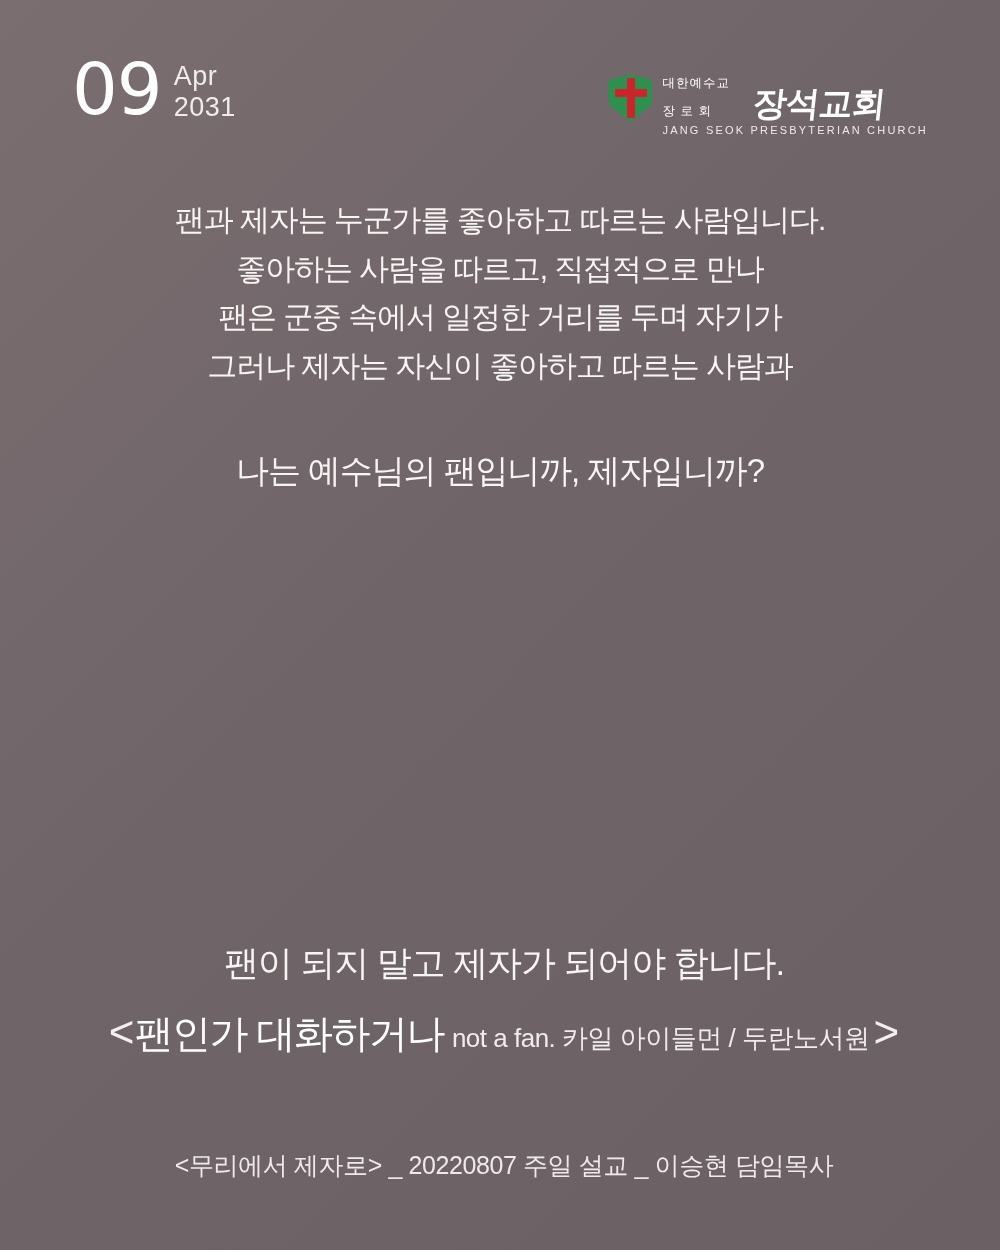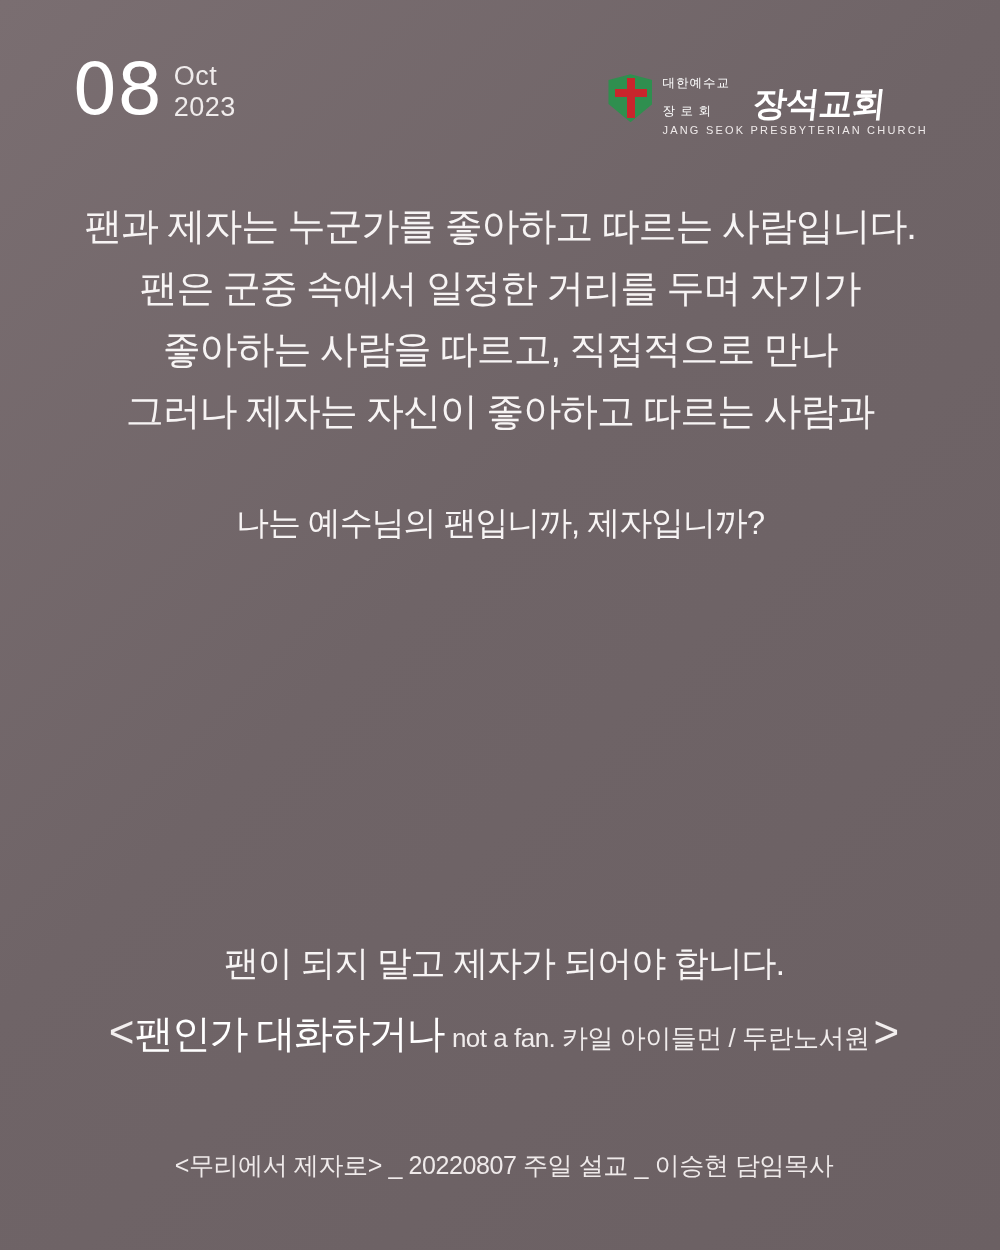--- a/index.html
+++ b/index.html
@@ -130,21 +130,21 @@
   
   .body-text {
     position: absolute;
     top: 196px;
     left: 0;
     right: 0;
     text-align: center;
   }
   .body-text p {
     margin: 0;
-    font-size: 38px;
+    font-size: 30px;
     line-height: 1.62;
     letter-spacing: -1.1px;
     color: #f7f4f4;
     font-weight: 400;
   }
   .gap-lg { height: 54px; }
   .q-line {
     font-size: 33px !important;
     letter-spacing: -1px;
   }
@@ -200,24 +200,24 @@
     color: #efeaea;
   }
 </style>
 </head>
 <body>
 
 <div class="card">
 
   <div class="header">
     <div class="date-block">
-      <div class="day">08</div>
+      <div class="day">09</div>
       <div class="ym">
-        <span class="mon">Oct</span>
-        <span class="yr">2023</span>
+        <span class="mon">Apr</span>
+        <span class="yr">2031</span>
       </div>
     </div>
 
     <div class="logo">
       <div class="logo-mark">
         <div class="shield"></div>
         <div class="cross-v"></div>
         <div class="cross-h"></div>
       </div>
       <div class="logo-text">
@@ -228,22 +228,22 @@
           </div>
           <div class="logo-big">장석교회</div>
         </div>
         <div class="logo-en">JANG SEOK PRESBYTERIAN CHURCH</div>
       </div>
     </div>
   </div>
 
   <div class="body-text">
     <p>팬과 제자는 누군가를 좋아하고 따르는 사람입니다.</p>
+    <p>좋아하는 사람을 따르고, 직접적으로 만나</p>
     <p>팬은 군중 속에서 일정한 거리를 두며 자기가</p>
-    <p>좋아하는 사람을 따르고, 직접적으로 만나</p>
     <p>그러나 제자는 자신이 좋아하고 따르는 사람과</p>
     <div class="gap-lg"></div>
     <p class="q-line">나는 예수님의 팬입니까, 제자입니까?</p>
   </div>
 
   <div class="quote-block">
     <p class="line1">팬이 되지 말고 제자가 되어야 합니다.</p>
     <div class="line2">
       <span class="brk">&lt;</span>
       <span class="title-ko">팬인가 대화하거나</span>

